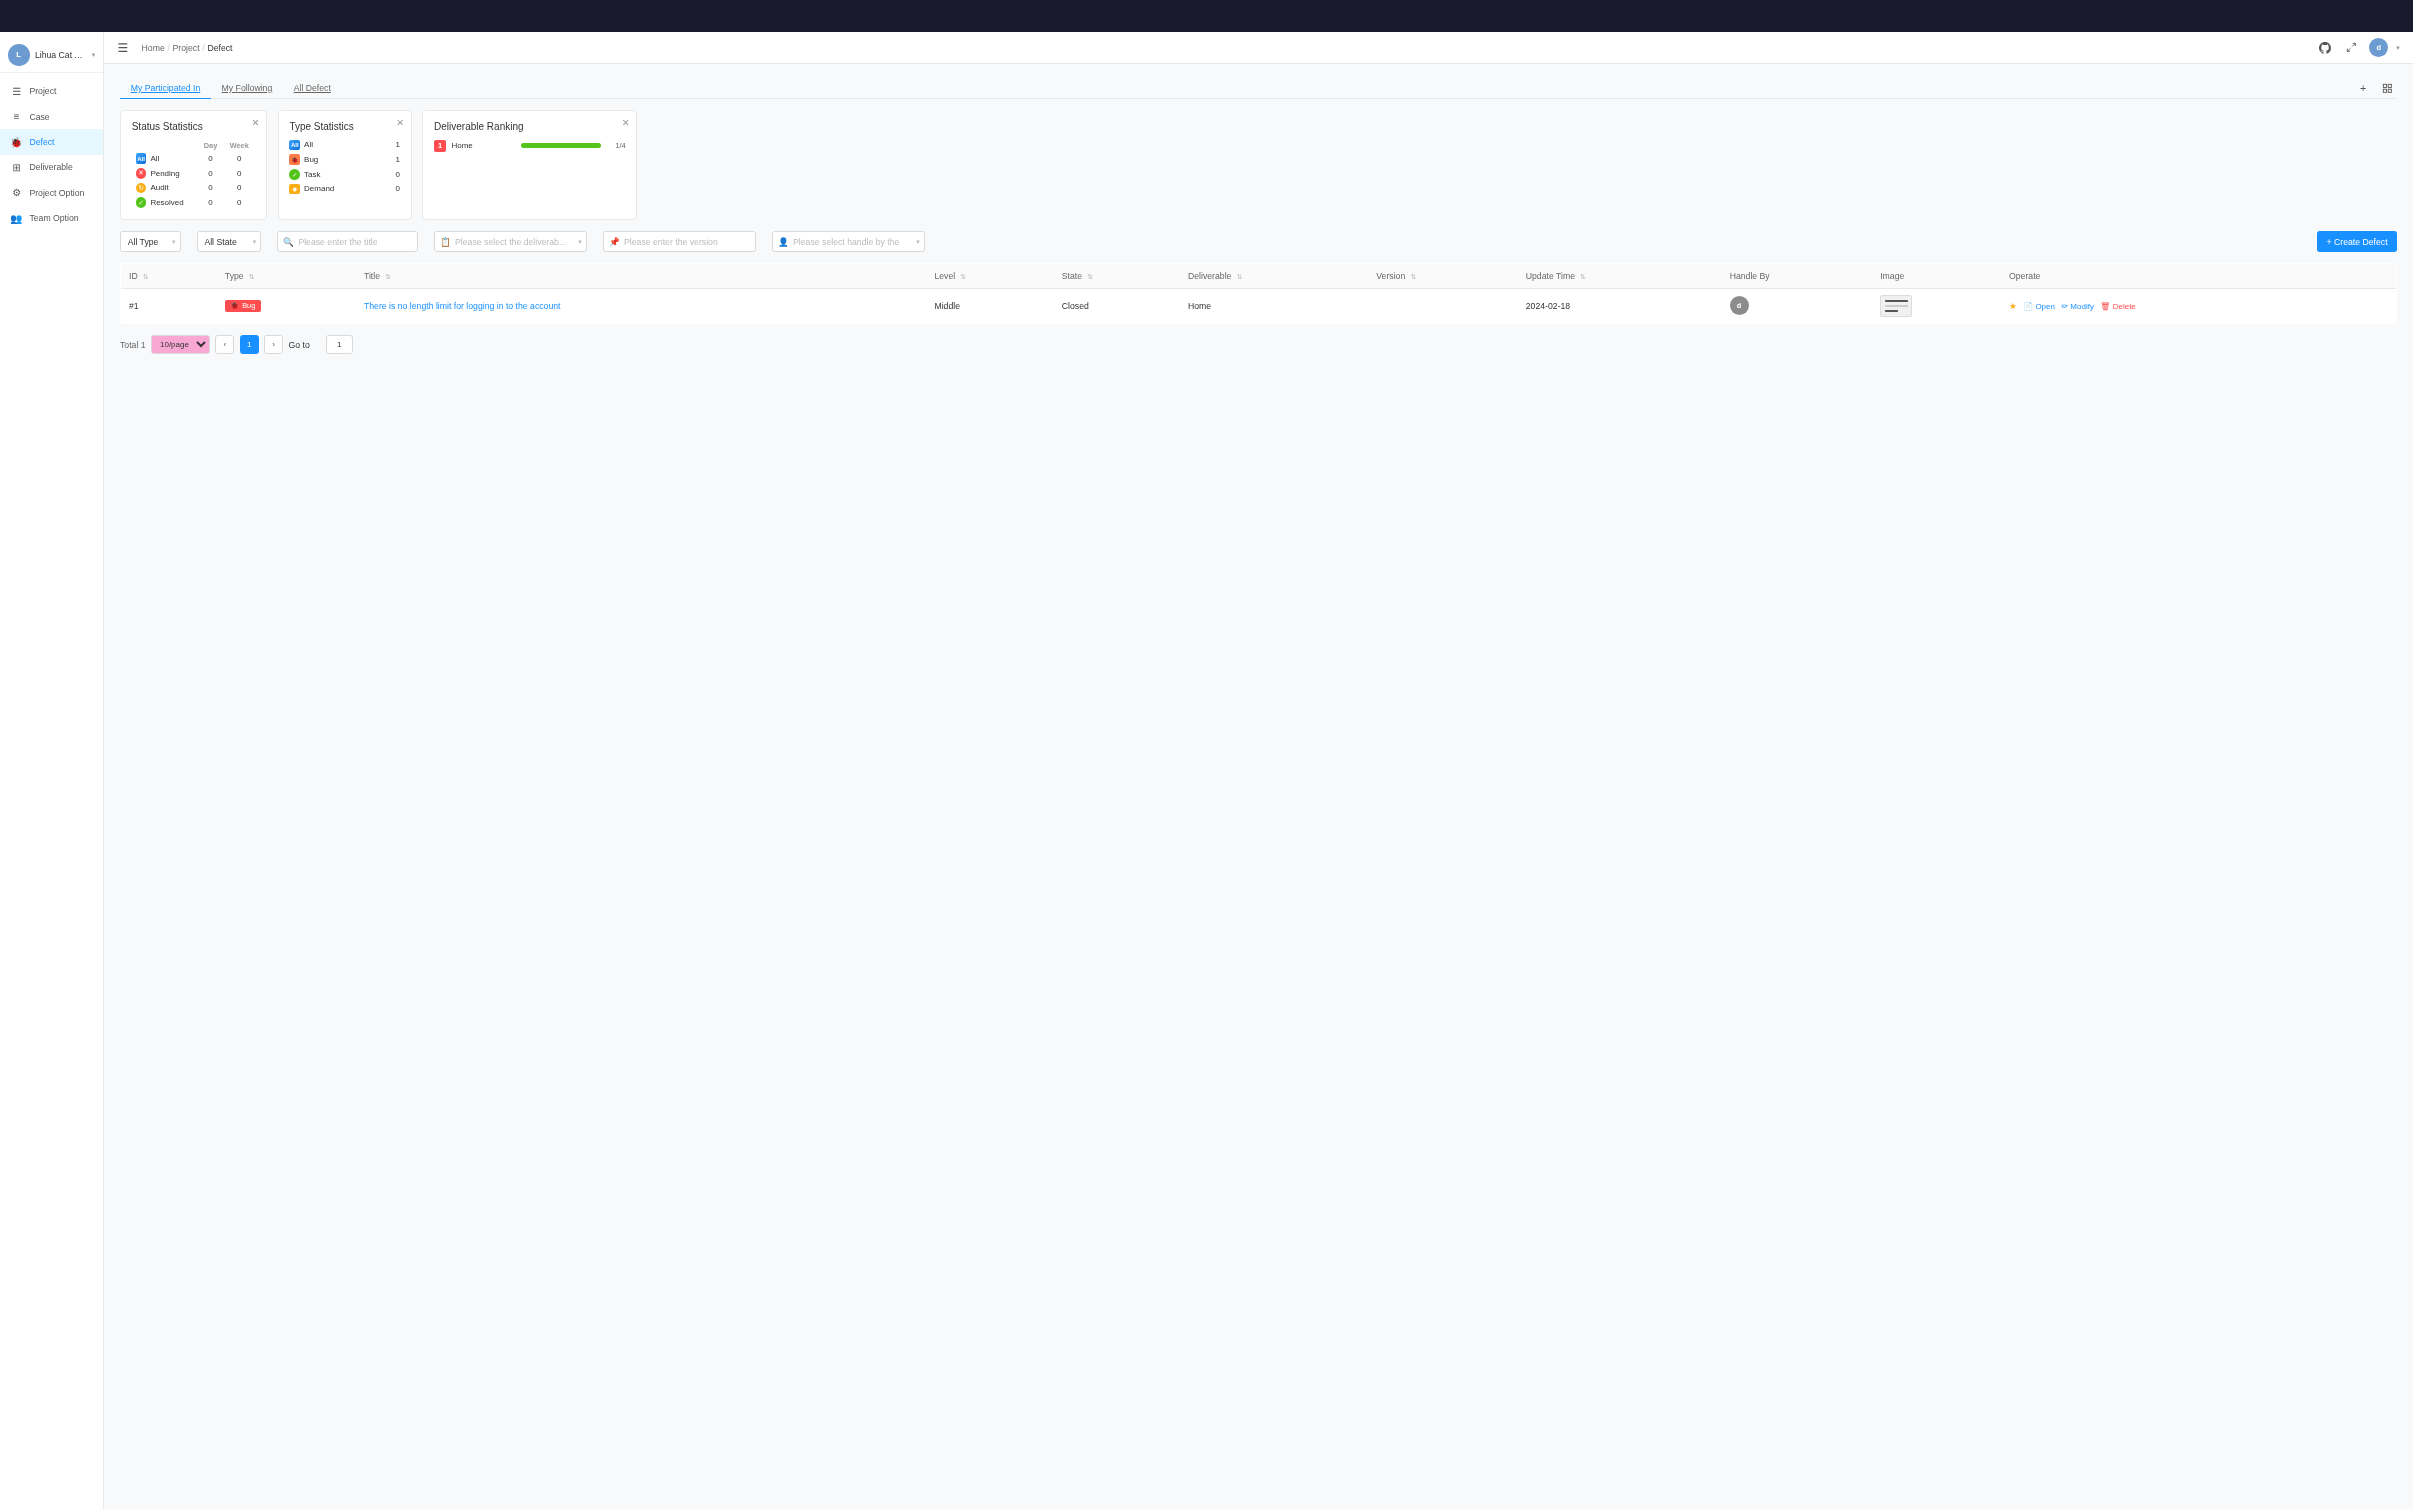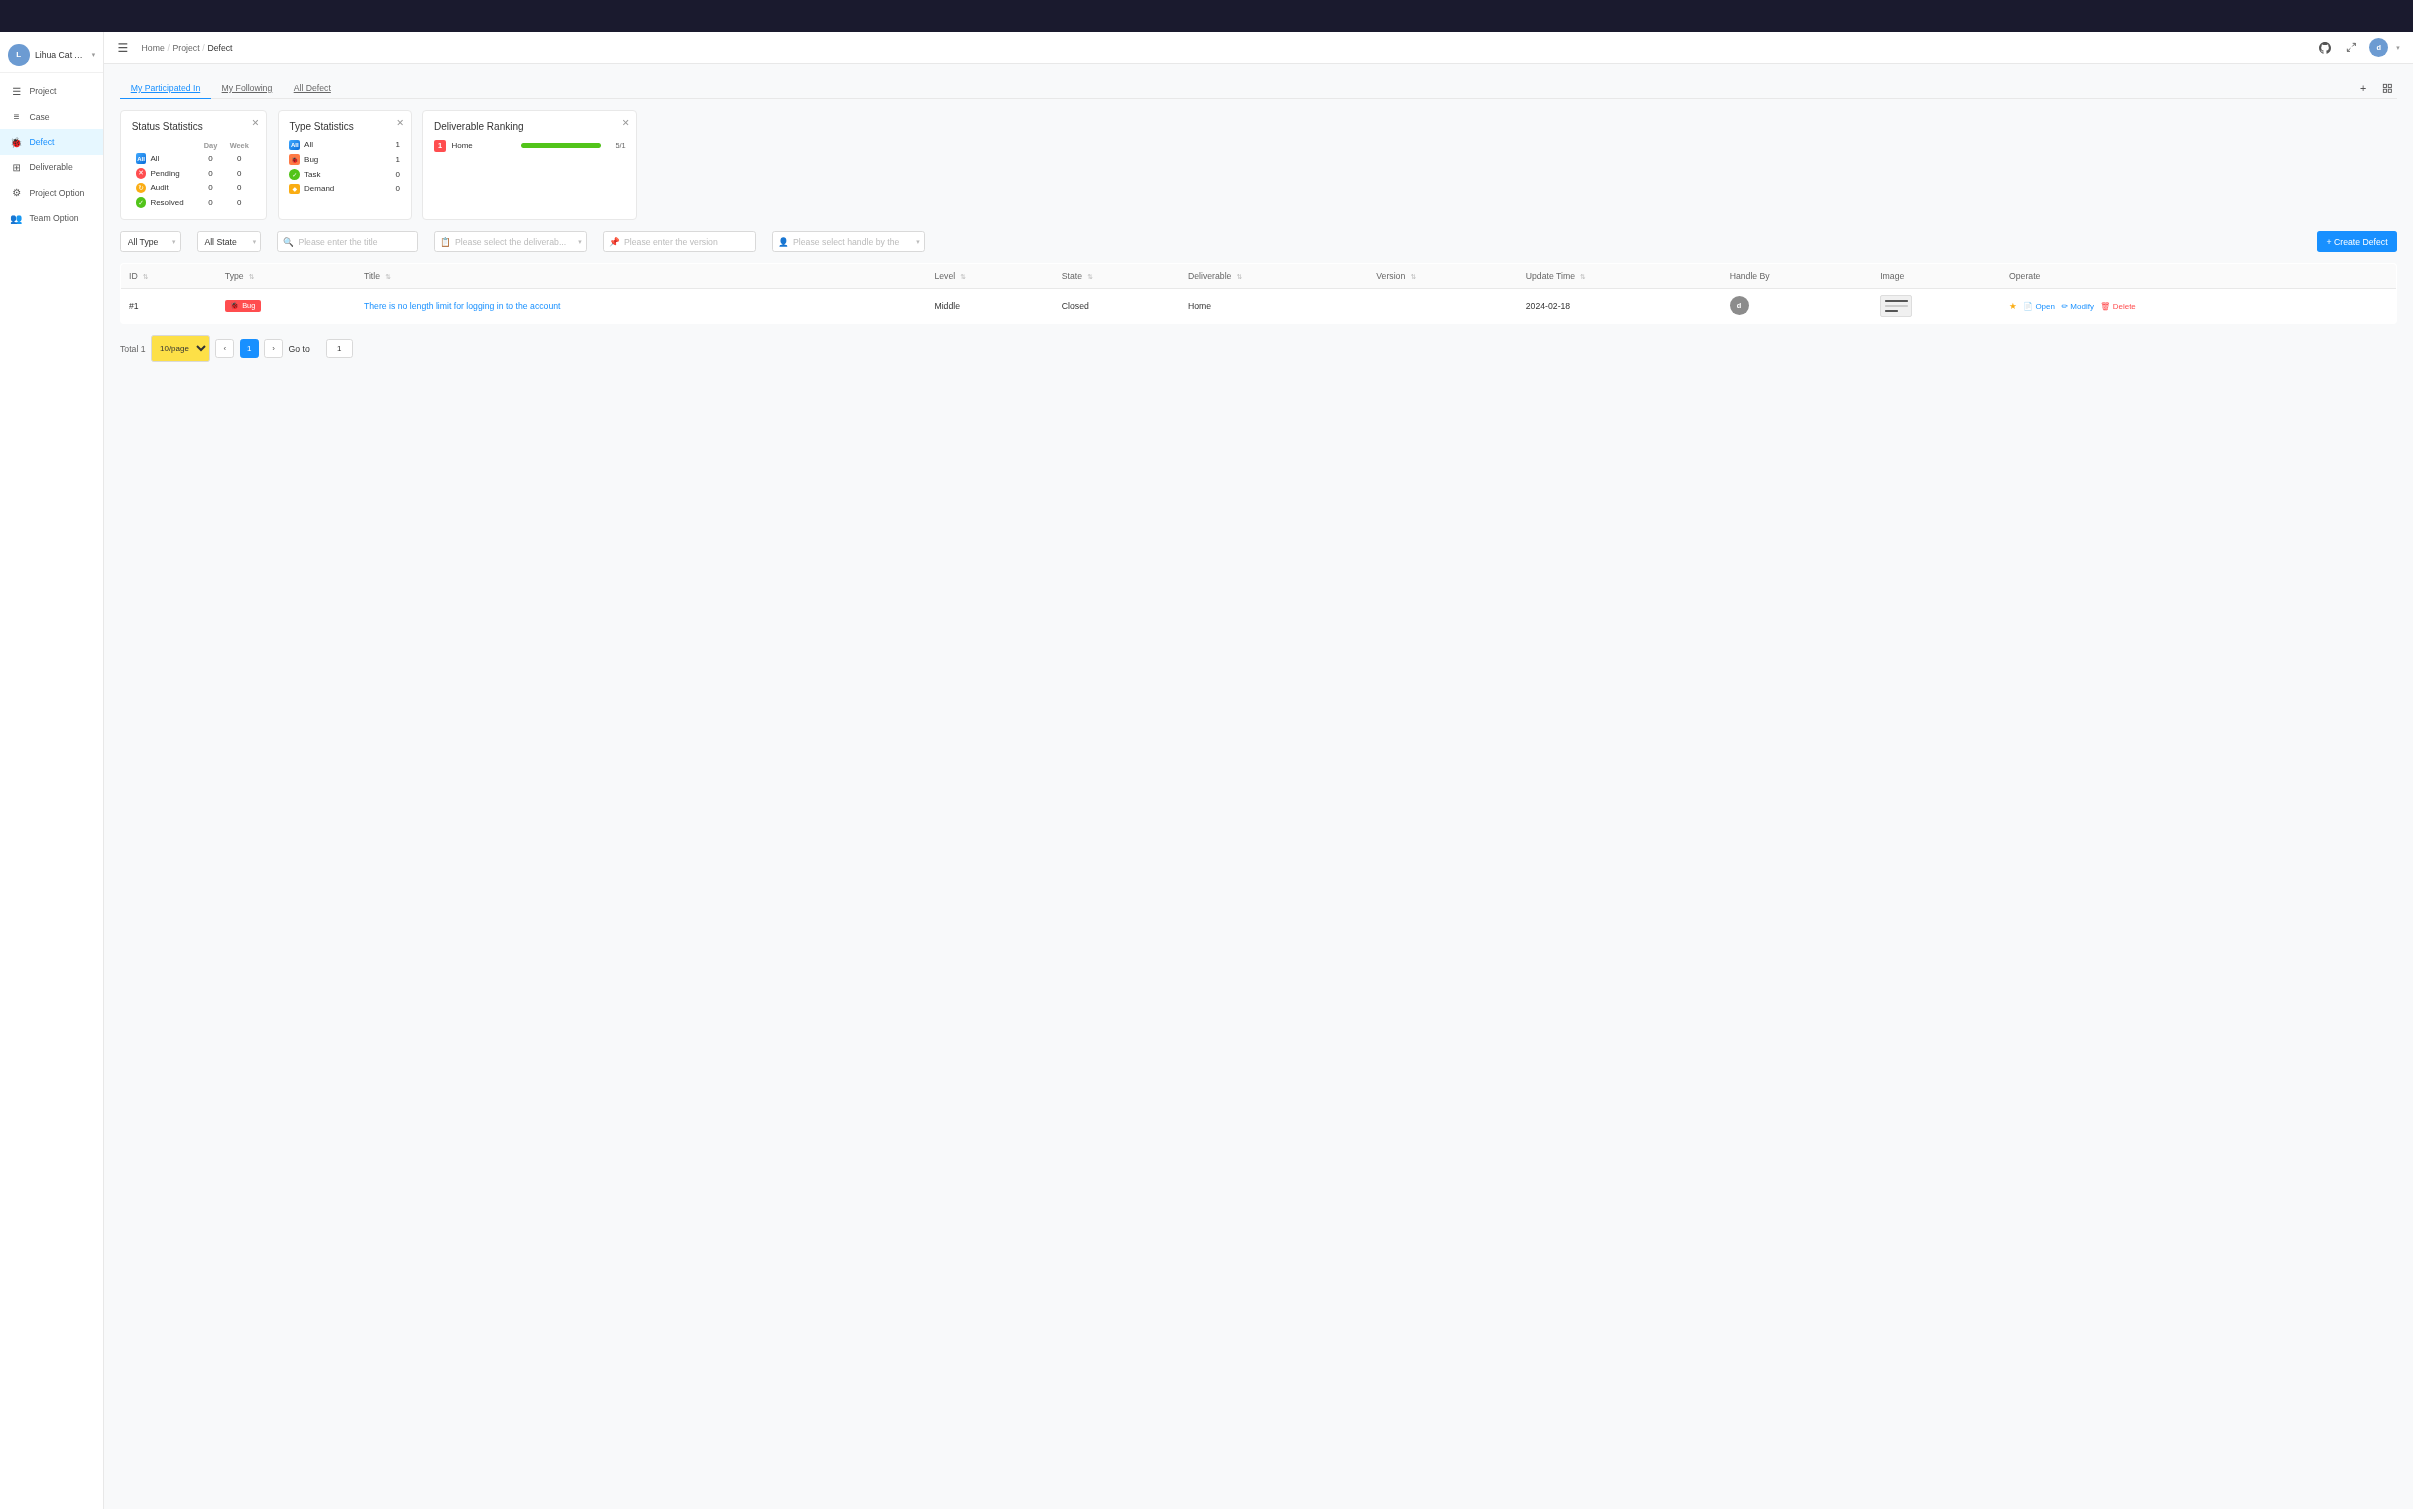--- a/index.html
+++ b/index.html
@@ -112,21 +112,21 @@
     .thumb-line { height: 2px; background: #ccc; border-radius: 0.7px; }
     .thumb-line.dark { background: #555; }
 
     .op-star { color: #faad14; cursor: pointer; margin-right: 4px; }
     .op-btn { color: #1890ff; cursor: pointer; font-size: 8px; margin-right: 4px; text-decoration: none; }
     .op-btn.delete { color: #ff4d4f; }
 
     
     .pagination { display: flex; align-items: center; justify-content: flex-start; gap: 5.4px; margin-top: 10.7px; font-size: 8.7px; color: #333; }
     .page-total { color: #666; }
-    .page-size-sel { height: 27px; border: 0.7px solid #d9d9d9; border-radius: 2.7px; padding: 0 4px; font-size: 8px; color: #333; background: #fde047; cursor: pointer; }
+    .page-size-sel { height: 19px; border: 0.7px solid #d9d9d9; border-radius: 2.7px; padding: 0 4px; font-size: 8px; color: #333; background: #f9a8d4; cursor: pointer; }
     .page-btn { width: 19px; height: 19px; border: 0.7px solid #d9d9d9; border-radius: 2.7px; display: flex; align-items: center; justify-content: center; cursor: pointer; background: #fff; color: #555; font-size: 8px; }
     .page-btn.active { background: #1890ff; border-color: #1890ff; color: #fff; }
     .page-goto { display: flex; align-items: center; gap: 16px; }
     .page-goto input { width: 27px; height: 19px; border: 0.7px solid #d9d9d9; border-radius: 2.7px; text-align: center; font-size: 8px; color: #333; outline: none; }
 
     
     .s-all { width: 10.7px; height: 10.7px; background: linear-gradient(135deg, #40a9ff 0%, #096dd9 100%); border-radius: 2px; display: inline-flex; align-items: center; justify-content: center; color: #fff; font-size: 6px; font-weight: 700; }
     .s-pending { width: 10.7px; height: 10.7px; background: #ff4d4f; border-radius: 50%; display: inline-flex; align-items: center; justify-content: center; color: #fff; font-size: 6.7px; }
     .s-audit { width: 10.7px; height: 10.7px; background: #faad14; border-radius: 50%; display: inline-flex; align-items: center; justify-content: center; color: #fff; font-size: 6.7px; }
     .s-resolved { width: 10.7px; height: 10.7px; background: #52c41a; border-radius: 50%; display: inline-flex; align-items: center; justify-content: center; color: #fff; font-size: 6.7px; }
@@ -305,21 +305,21 @@
 
         <div class="ranking-card">
           <span class="close-btn">✕</span>
           <div class="stat-card-title">Deliverable Ranking</div>
           <div class="ranking-item">
             <span class="rank-badge">1</span>
             <span class="rank-label">Home</span>
             <div class="rank-bar-wrap">
               <div class="rank-bar" style="width:100%;"></div>
             </div>
-            <span class="rank-count">5/1</span>
+            <span class="rank-count">1/4</span>
           </div>
         </div>
 
       </div>
 
       <div class="filter-row">
         <div class="sel-wrap">
           <select>
             <option>All Type</option>
             <option>Bug</option>

